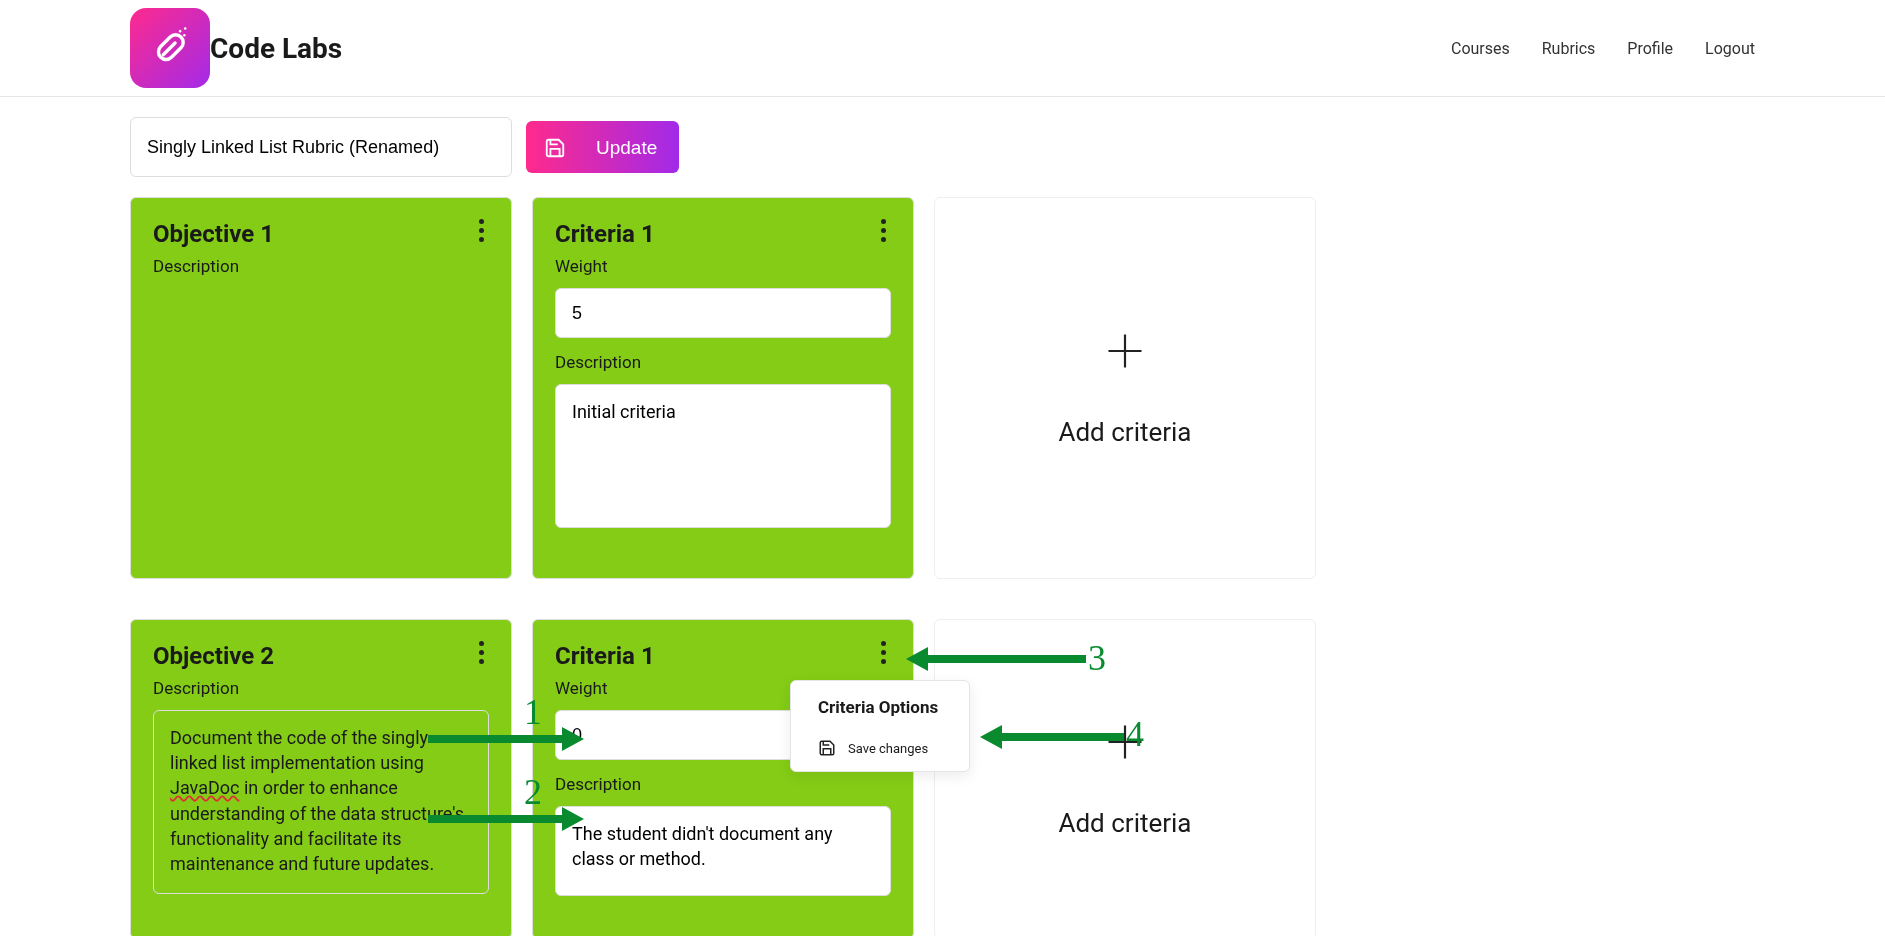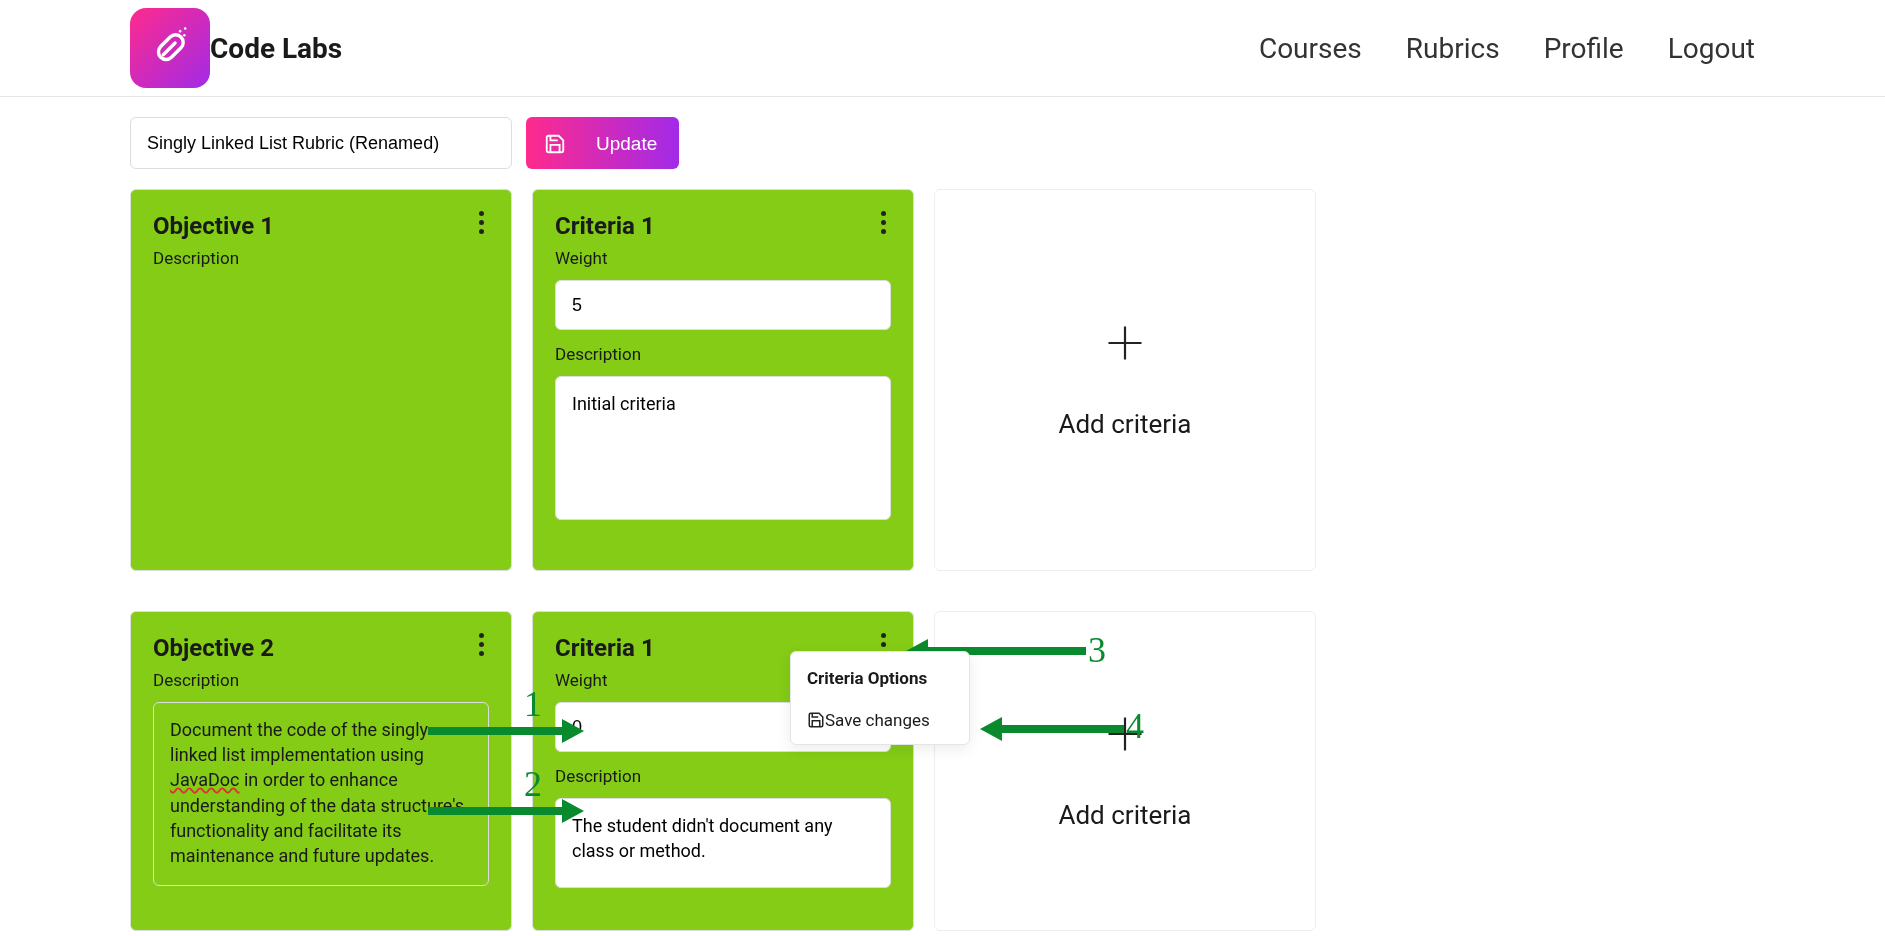--- a/index.html
+++ b/index.html
@@ -24,32 +24,32 @@
     width: 80px;
     height: 80px;
     border-radius: 16px;
     background: linear-gradient(135deg, #ff2a8d 0%, #a22ae8 100%);
     display: flex;
     align-items: center;
     justify-content: center;
   }
   .nav {
     display: flex;
-    gap: 44px;
-    font-size: 28px;
+    gap: 32px;
+    font-size: 16px;
     color: #333;
   }
   .nav a { text-decoration: none; color: #333; cursor: pointer; }
   .app-title { font-size: 28px; font-weight: 700; }
 
   .content { padding: 20px 130px; position: relative; }
   .row0 { display: flex; gap: 14px; align-items: center; margin-bottom: 20px; }
   .name-input {
     width: 382px;
-    height: 52px;
+    height: 60px;
     border: 1px solid #ddd;
     border-radius: 6px;
     padding: 0 16px;
     font-size: 18px;
   }
   .update-btn {
     height: 52px;
     padding: 1px 22px 0 18px;
     border: none;
     border-radius: 6px;
@@ -155,22 +155,23 @@
     z-index: 10;
   }
   .popover-title {
     font-size: 17px;
     font-weight: 700;
     padding: 6px 16px 12px 16px;
   }
   .popover-item {
     display: flex;
     align-items: center;
+    gap: 12px;
     padding: 10px 16px;
-    font-size: 17px;
+    font-size: 13px;
     cursor: pointer;
   }
   .popover-item svg { width: 18px; height: 18px; flex-shrink: 0; }
 
   .underline-red {
     text-decoration: underline wavy #d33;
     text-decoration-thickness: 1.5px;
   }
 
   
@@ -304,21 +305,21 @@
     <div class="add-card" style="height:auto; min-height:320px;">
       <div class="plus">
         <svg width="44" height="44" viewBox="0 0 24 24" stroke="#222" stroke-width="1.2" fill="none">
             <line x1="12" y1="3" x2="12" y2="21"></line>
             <line x1="3" y1="12" x2="21" y2="12"></line>
           </svg>
       </div>
       <div class="label">Add criteria</div>
     </div>
 
-    <div class="popover" style="left:660px; top:40px;">
+    <div class="popover" style="left:660px; top:61px;padding-left:11px;">
       <div class="popover-title">Criteria Options</div>
       <div class="popover-item">
         <svg viewBox="0 0 24 24" fill="none" stroke="#222" stroke-width="2">
           <path d="M19 21H5a2 2 0 0 1-2-2V5a2 2 0 0 1 2-2h11l5 5v11a2 2 0 0 1-2 2z"></path>
           <polyline points="17 21 17 13 7 13 7 21"></polyline>
             <polyline points="7 3 7 8 15 8"></polyline>
         </svg>
         <span>Save changes</span>
       </div>
     </div>

